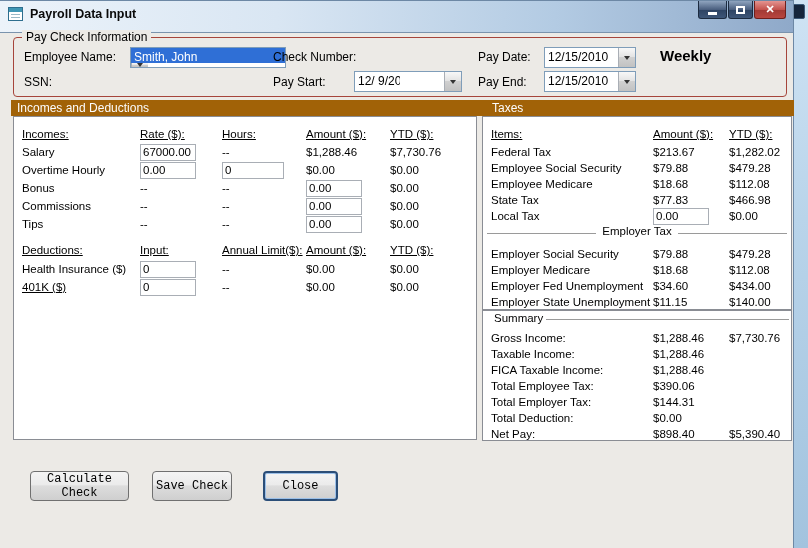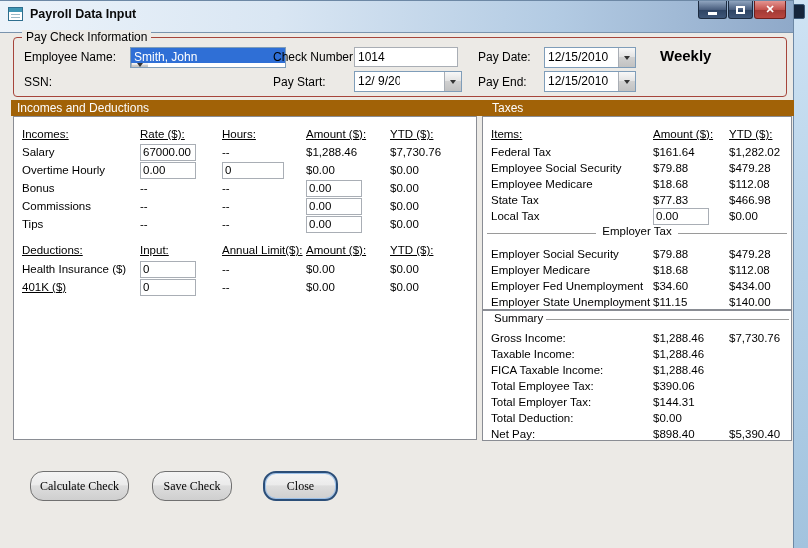--- a/index.html
+++ b/index.html
@@ -81,22 +81,22 @@
   .w72 { width:56px; } .w62 { width:62px; }
 
   .divider { position:absolute; left:4px; right:4px; top:108px; height:16px; text-align:center; font-size:11.5px; }
   .divider::before { content:""; position:absolute; left:0; right:0; top:8px; border-top:1px solid #9a9a9a; }
   .divider span { position:relative; background:#fff; padding:0 6px; z-index:1; }
 
   .sum-legend { position:absolute; top:1px; left:8px; font-size:11.5px; background:#fff; padding:0 3px; z-index:2; }
   .sum-line { position:absolute; top:8px; left:62px; right:2px; border-top:1px solid #9a9a9a; }
 
   
-  .btn { position:absolute; height:30px; border:1px solid #707070; border-radius:13px; cursor:default;
-         font-family:Liberation Serif, serif; font-size:12px; color:#000;
+  .btn { position:absolute; height:30px; border:1px solid #707070; border-radius:4px; cursor:default;
+         font-family:Liberation Mono, monospace; font-size:12px; color:#000;
          background:linear-gradient(#f4f4f4 0%,#ebebeb 45%,#dddddd 50%,#cfcfcf 100%); }
   .btn-calc  { left:30px;  top:470px; width:99px; }
   .btn-save  { left:152px; top:470px; width:80px; }
   .btn-close { left:263px; top:470px; width:75px; border:2px solid #2B4E78;
                box-shadow:inset 0 0 0 1px #9cc0e8; }
 </style>
 </head>
 <body>
 
 <div class="stage">
@@ -125,21 +125,20 @@
 
       <span class="glabel" style="left:10px;top:12px">Employee Name:</span>
       <div class="combo" style="left:116px;top:9px;width:156px;flex-direction:column;">
         <span class="combo-val sel">Smith, John</span>
         <span class="combo-btn">
             <span class="arr"></span>
           </span>
       </div>
 
       <span class="glabel" style="left:259px;top:12px">Check Number:</span>
-      <input class="win-input" style="left: 340px; top: 9px; width: 104px;" value="1014">
 
       <span class="glabel" style="left:464px;top:12px">Pay Date:</span>
       <div class="combo" style="left:530px;top:9px;width:92px;">
         <span class="combo-val">12/15/2010</span>
         <span class="combo-btn">
             <span class="arr"></span>
           </span>
       </div>
 
       <span class="weekly">Weekly</span>
@@ -237,21 +236,21 @@
     </div>
 
     <div class="panel panel-taxes">
       <div class="prow" style="top:8px">
         <span class="t-label u">Items:</span>
         <span class="t-amount u">Amount ($):</span>
         <span class="t-ytd u">YTD ($):</span>
       </div>
       <div class="prow" style="top:26px">
         <span class="t-label">Federal Tax</span>
-        <span class="t-amount">$161.64</span>
+        <span class="t-amount">$213.67</span>
         <span class="t-ytd">$1,282.02</span>
       </div>
       <div class="prow" style="top:42px">
         <span class="t-label">Employee Social Security</span>
         <span class="t-amount">$79.88</span>
         <span class="t-ytd">$479.28</span>
       </div>
       <div class="prow" style="top:58px">
         <span class="t-label">Employee Medicare</span>
         <span class="t-amount">$18.68</span>

